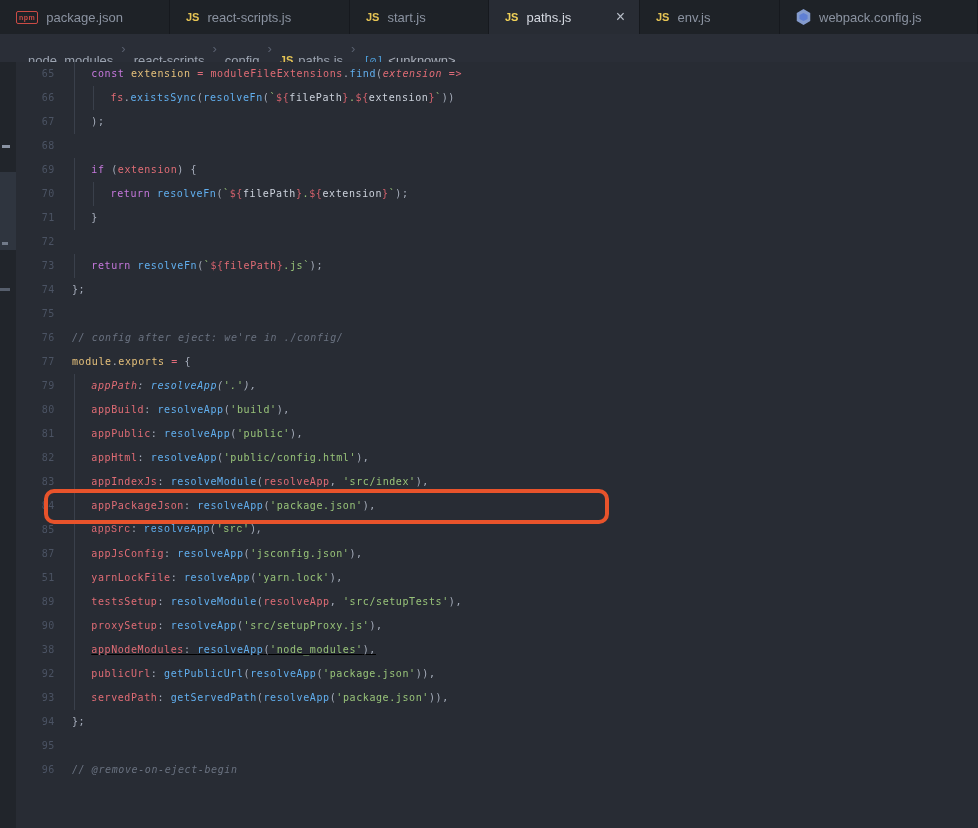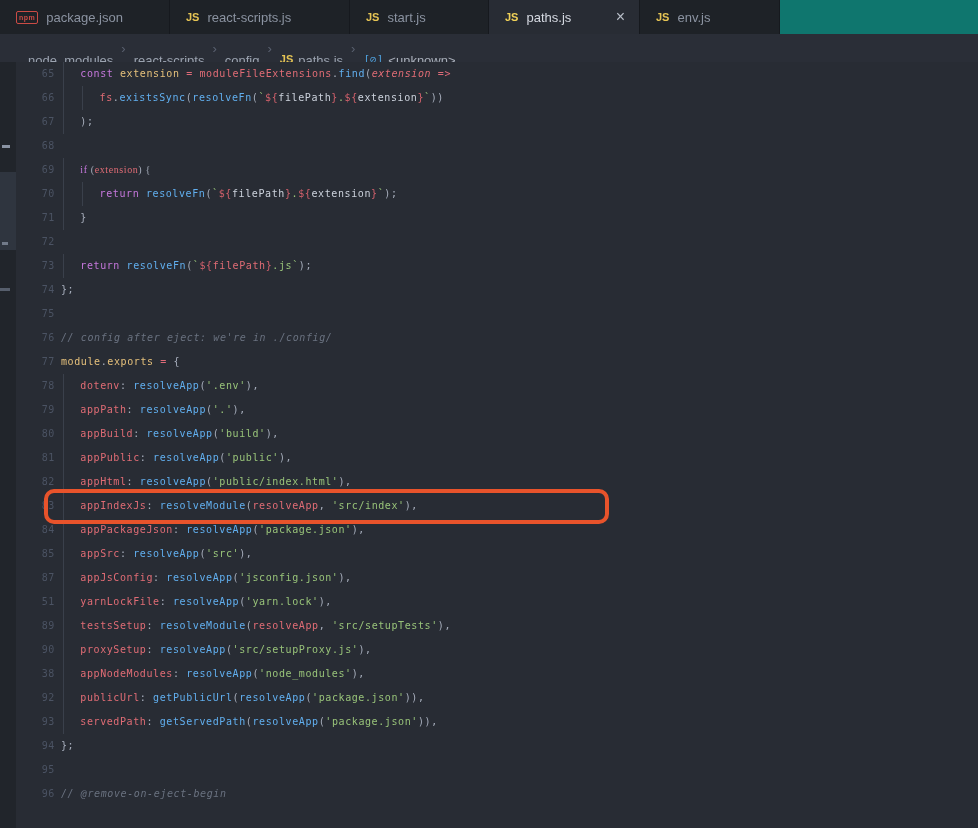--- a/index.html
+++ b/index.html
@@ -4,21 +4,21 @@
 <style>
   * { box-sizing: border-box; }
   html,body { margin:0; padding:0; }
   body {
     width:978px; height:828px; overflow:hidden;
     background:#282c34;
     font-family:"Liberation Sans", sans-serif;
     -webkit-font-smoothing:antialiased;
   }
   
-  .tabbar { display:flex; height:34px; background:#0f766e; }
+  .tabbar { display:flex; height:34px; background:#ffffff; }
   .tab {
     flex:none; display:flex; align-items:center; gap:8px;
     padding:0 12px 0 16px; font-size:13px; color:#8b93a1;
     border-right:1px solid #16191e; background:#1e2227; cursor:pointer;
     white-space:nowrap; overflow:hidden;
   }
   .tab.active { background:#282c34; color:#d6dae2; }
   .tab .close { margin-left:auto; font-size:16px; color:#b9bfc9; padding:0 2px; }
   
   .ic-js { color:#e5c454; font-weight:700; font-size:11px; flex:none; }
@@ -35,37 +35,37 @@
   .ic-wp::after {
     content:""; position:absolute; inset:4px 3px; background:#5f7fd4;
     clip-path:polygon(50% 0%,95% 25%,95% 75%,50% 100%,5% 75%,5% 25%);
   }
   .ic-sym { color:#4d9dd8; font-family:"DejaVu Sans Mono",monospace; font-size:11px; flex:none; }
   
   .breadcrumbs {
     height:28px; display:flex; align-items:center; padding-left:28px;
     background:#2a2e37; font-size:13px; color:#9ba3b0;
   }
-  .crumb { display:flex; align-items:flex-start; gap:5px; cursor:pointer;margin-top:24px; }
+  .crumb { display:flex; align-items:center; gap:5px; cursor:pointer;margin-top:24px; }
   .crumb-sep { color:#5a6170; margin:0 8px; font-size:13px; }
   .crumb-unknown { color:#a8aeb9; }
   
   .editor { position:relative; height:766px; background:#282c34; }
   .sliver { position:absolute; left:0; top:0; width:16px; height:100%; background:#21252b; }
   .sliver .vp { position:absolute; left:0; top:110px; width:16px; height:78px; background:#2f353f; }
   .sliver .m1 { position:absolute; top:83px; left:2px; width:8px; height:3px; background:#8a93a3; }
   .sliver .m2 { position:absolute; top:180px; left:2px; width:6px; height:3px; background:#717a89; }
   .sliver .m3 { position:absolute; top:226px; left:0; width:10px; height:3px; background:#565e6c; }
   .code { position:absolute; left:16px; top:0; right:0; }
   .row {
     display:flex; height:24px; line-height:24px; white-space:pre;
     font-family:"DejaVu Sans Mono",monospace; font-size:10px; letter-spacing:.6px;
   }
   .gut { flex:none; width:39px; text-align:right; color:#4b5363; }
-  .txt { position:relative; margin-left:6px; }
+  .txt { position:relative; margin-left:17px; }
   .guide { position:absolute; top:0; bottom:0; width:1px; background:#3a404b; }
   
   .tk-kw  { color:#c678dd; }
   .tk-def { color:#e5c07b; }
   .tk-op  { color:#df6b79; }
   .tk-var { color:#e06c75; }
   .tk-fn  { color:#61afef; }
   .tk-str { color:#98c379; }
   .tk-itp { color:#d0606b; }
   .tk-pvr { color:#ccd2dc; }
@@ -96,20 +96,24 @@
     </div>
     <div class="tab active" style="width: 151px;">
       <span class="ic-js">JS</span>
       <span>paths.js</span>
       <span class="close">×</span>
     </div>
     <div class="tab" style="width: 140px;">
       <span class="ic-js">JS</span>
       <span>env.js</span>
     </div>
+    <div class="tab" style="width: 198px;">
+      <span class="ic-wp"></span>
+      <span>webpack.config.js</span>
+    </div>
   </div>
 <div class="breadcrumbs">
     <span class="crumb">
       <span>node_modules</span>
     </span>
     <span class="crumb-sep">›</span>
     <span class="crumb">
       <span>react-scripts</span>
     </span>
     <span class="crumb-sep">›</span>
@@ -132,42 +136,41 @@
     <span class="vp"></span>
     <span class="m1"></span>
     <span class="m2"></span>
     <span class="m3"></span>
   </div>
   <div class="code">
       <div class="row"><span class="gut">65</span><div class="txt" style="padding-left: 19.28px;"><span class="guide" style="left: 2px;"></span><span class="tk-kw">const </span><span class="tk-def">extension </span><span class="tk-op">= </span><span class="tk-var">moduleFileExtensions</span><span class="tk-pun">.</span><span class="tk-fn">find</span><span class="tk-pun">(</span><span class="tk-prm">extension</span><span class="tk-pun"> </span><span class="tk-op">=&gt;</span></div></div>
       <div class="row"><span class="gut">66</span><div class="txt" style="padding-left: 38.56px;"><span class="guide" style="left: 2px;"></span><span class="guide" style="left: 21.28px;"></span><span class="tk-var">fs</span><span class="tk-pun">.</span><span class="tk-fn">existsSync</span><span class="tk-pun">(</span><span class="tk-fn">resolveFn</span><span class="tk-pun">(</span><span class="tk-str">`</span><span class="tk-itp">${</span><span class="tk-pvr">filePath</span><span class="tk-itp">}</span><span class="tk-str">.</span><span class="tk-itp">${</span><span class="tk-pvr">extension</span><span class="tk-itp">}</span><span class="tk-str">`</span><span class="tk-pun">))</span></div></div>
       <div class="row"><span class="gut">67</span><div class="txt" style="padding-left: 19.28px;"><span class="guide" style="left: 2px;"></span><span class="tk-pun">);</span></div></div>
       <div class="row"><span class="gut">68</span><div class="txt" style="padding-left: 0px;"></div></div>
-      <div class="row"><span class="gut">69</span><div class="txt" style="padding-left: 19.28px; font-family: Liberation Serif, serif;"><span class="guide" style="left: 2px;"></span><span class="tk-kw">if </span><span class="tk-pun">(</span><span class="tk-var">extension</span><span class="tk-pun">) </span><span class="tk-pun">{</span></div></div>
+      <div class="row"><span class="gut">69</span><div class="txt" style="padding-left: 19.28px;"><span class="guide" style="left: 2px;"></span><span class="tk-kw">if </span><span class="tk-pun">(</span><span class="tk-var">extension</span><span class="tk-pun">) </span><span class="tk-pun">{</span></div></div>
       <div class="row"><span class="gut">70</span><div class="txt" style="padding-left: 38.56px;"><span class="guide" style="left: 2px;"></span><span class="guide" style="left: 21.28px;"></span><span class="tk-kw">return </span><span class="tk-fn">resolveFn</span><span class="tk-pun">(</span><span class="tk-str">`</span><span class="tk-itp">${</span><span class="tk-pvr">filePath</span><span class="tk-itp">}</span><span class="tk-str">.</span><span class="tk-itp">${</span><span class="tk-pvr">extension</span><span class="tk-itp">}</span><span class="tk-str">`</span><span class="tk-pun">);</span></div></div>
       <div class="row"><span class="gut">71</span><div class="txt" style="padding-left: 19.28px;"><span class="guide" style="left: 2px;"></span><span class="tk-pun">}</span></div></div>
       <div class="row"><span class="gut">72</span><div class="txt" style="padding-left: 0px;"></div></div>
       <div class="row"><span class="gut">73</span><div class="txt" style="padding-left: 19.28px;"><span class="guide" style="left: 2px;"></span><span class="tk-kw">return </span><span class="tk-fn">resolveFn</span><span class="tk-pun">(</span><span class="tk-str">`</span><span class="tk-itp">${</span><span class="tk-var">filePath</span><span class="tk-itp">}</span><span class="tk-str">.js</span><span class="tk-str">`</span><span class="tk-pun">);</span></div></div>
       <div class="row"><span class="gut">74</span><div class="txt" style="padding-left: 0px;"><span class="tk-pun">};</span></div></div>
       <div class="row"><span class="gut">75</span><div class="txt" style="padding-left: 0px;"></div></div>
       <div class="row"><span class="gut">76</span><div class="txt" style="padding-left: 0px;"><span class="tk-cmt">// config after eject: we're in ./config/</span></div></div>
       <div class="row"><span class="gut">77</span><div class="txt" style="padding-left: 0px;"><span class="tk-def">module</span><span class="tk-pun">.</span><span class="tk-def">exports </span><span class="tk-op">= </span><span class="tk-pun">{</span></div></div>
-      <div class="row"><span class="gut">78</span><div class="txt" style="padding-left: 19.28px;"><span class="guide" style="left: 2px;"></span><span class="tk-var">dotenv</span><span class="tk-pun">: </span><span class="tk-fn">resolveApp</span><span class="tk-pun">(</span><span class="tk-str">'.env'</span><span class="tk-pun">),</span></div></div>
-      <div class="row"><span class="gut">79</span><div class="txt" style="padding-left: 19.28px;"><span class="guide" style="left: 2px;"></span><span class="tk-var">appPath</span><span class="tk-pun">: </span><span class="tk-fn">resolveApp</span><span class="tk-pun">(</span><span class="tk-str">'.'</span><span class="tk-pun">),</span></div></div>
+      <div class="row"><span class="gut">79</span><div class="txt" style="padding-left: 19.28px; font-style: italic;"><span class="guide" style="left: 2px;"></span><span class="tk-var">appPath</span><span class="tk-pun">: </span><span class="tk-fn">resolveApp</span><span class="tk-pun">(</span><span class="tk-str">'.'</span><span class="tk-pun">),</span></div></div>
       <div class="row"><span class="gut">80</span><div class="txt" style="padding-left: 19.28px;"><span class="guide" style="left: 2px;"></span><span class="tk-var">appBuild</span><span class="tk-pun">: </span><span class="tk-fn">resolveApp</span><span class="tk-pun">(</span><span class="tk-str">'build'</span><span class="tk-pun">),</span></div></div>
       <div class="row"><span class="gut">81</span><div class="txt" style="padding-left: 19.28px;"><span class="guide" style="left: 2px;"></span><span class="tk-var">appPublic</span><span class="tk-pun">: </span><span class="tk-fn">resolveApp</span><span class="tk-pun">(</span><span class="tk-str">'public'</span><span class="tk-pun">),</span></div></div>
-      <div class="row"><span class="gut">82</span><div class="txt" style="padding-left: 19.28px;"><span class="guide" style="left: 2px;"></span><span class="tk-var">appHtml</span><span class="tk-pun">: </span><span class="tk-fn">resolveApp</span><span class="tk-pun">(</span><span class="tk-str">'public/index.html'</span><span class="tk-pun">),</span></div></div>
+      <div class="row"><span class="gut">82</span><div class="txt" style="padding-left: 19.28px;"><span class="guide" style="left: 2px;"></span><span class="tk-var">appHtml</span><span class="tk-pun">: </span><span class="tk-fn">resolveApp</span><span class="tk-pun">(</span><span class="tk-str">'public/config.html'</span><span class="tk-pun">),</span></div></div>
       <div class="row"><span class="gut">83</span><div class="txt" style="padding-left: 19.28px;"><span class="guide" style="left: 2px;"></span><span class="tk-var">appIndexJs</span><span class="tk-pun">: </span><span class="tk-fn">resolveModule</span><span class="tk-pun">(</span><span class="tk-var">resolveApp</span><span class="tk-pun">, </span><span class="tk-str">'src/index'</span><span class="tk-pun">),</span></div></div>
       <div class="row"><span class="gut">84</span><div class="txt" style="padding-left: 19.28px;"><span class="guide" style="left: 2px;"></span><span class="tk-var">appPackageJson</span><span class="tk-pun">: </span><span class="tk-fn">resolveApp</span><span class="tk-pun">(</span><span class="tk-str">'package.json'</span><span class="tk-pun">),</span></div></div>
-      <div class="row"><span class="gut">85</span><div class="txt" style="padding-left: 19.28px;"><span class="guide" style="left: 2px;"></span><span class="tk-var">appSrc</span><span class="tk-pun">: </span><span class="tk-fn">resolveApp</span><span class="tk-pun">(</span><span class="tk-str">'src'</span><span class="tk-pun">),</span></div></div>
+      <div class="row"><span class="gut">85</span><div class="txt" style="padding-left: 19.28px; font-family: Liberation Mono, monospace;"><span class="guide" style="left: 2px;"></span><span class="tk-var">appSrc</span><span class="tk-pun">: </span><span class="tk-fn">resolveApp</span><span class="tk-pun">(</span><span class="tk-str">'src'</span><span class="tk-pun">),</span></div></div>
       <div class="row"><span class="gut">87</span><div class="txt" style="padding-left: 19.28px;"><span class="guide" style="left: 2px;"></span><span class="tk-var">appJsConfig</span><span class="tk-pun">: </span><span class="tk-fn">resolveApp</span><span class="tk-pun">(</span><span class="tk-str">'jsconfig.json'</span><span class="tk-pun">),</span></div></div>
       <div class="row"><span class="gut">51</span><div class="txt" style="padding-left: 19.28px;"><span class="guide" style="left: 2px;"></span><span class="tk-var">yarnLockFile</span><span class="tk-pun">: </span><span class="tk-fn">resolveApp</span><span class="tk-pun">(</span><span class="tk-str">'yarn.lock'</span><span class="tk-pun">),</span></div></div>
       <div class="row"><span class="gut">89</span><div class="txt" style="padding-left: 19.28px;"><span class="guide" style="left: 2px;"></span><span class="tk-var">testsSetup</span><span class="tk-pun">: </span><span class="tk-fn">resolveModule</span><span class="tk-pun">(</span><span class="tk-var">resolveApp</span><span class="tk-pun">, </span><span class="tk-str">'src/setupTests'</span><span class="tk-pun">),</span></div></div>
       <div class="row"><span class="gut">90</span><div class="txt" style="padding-left: 19.28px;"><span class="guide" style="left: 2px;"></span><span class="tk-var">proxySetup</span><span class="tk-pun">: </span><span class="tk-fn">resolveApp</span><span class="tk-pun">(</span><span class="tk-str">'src/setupProxy.js'</span><span class="tk-pun">),</span></div></div>
-      <div class="row"><span class="gut">38</span><div class="txt" style="padding-left: 19.28px;"><span class="guide" style="left: 2px;"></span><span class="tk-var">appNodeModules</span><span class="tk-pun">: </span><span class="tk-fn">resolveApp</span><span class="tk-pun">(</span><span class="tk-str">'node_modules'</span><span class="tk-pun">),</span></div></div>
+      <div class="row"><span class="gut">38</span><div class="txt" style="padding-left: 19.28px; text-decoration: underline;"><span class="guide" style="left: 2px;"></span><span class="tk-var">appNodeModules</span><span class="tk-pun">: </span><span class="tk-fn">resolveApp</span><span class="tk-pun">(</span><span class="tk-str">'node_modules'</span><span class="tk-pun">),</span></div></div>
       <div class="row"><span class="gut">92</span><div class="txt" style="padding-left: 19.28px;"><span class="guide" style="left: 2px;"></span><span class="tk-var">publicUrl</span><span class="tk-pun">: </span><span class="tk-fn">getPublicUrl</span><span class="tk-pun">(</span><span class="tk-fn">resolveApp</span><span class="tk-pun">(</span><span class="tk-str">'package.json'</span><span class="tk-pun">)),</span></div></div>
       <div class="row"><span class="gut">93</span><div class="txt" style="padding-left: 19.28px;"><span class="guide" style="left: 2px;"></span><span class="tk-var">servedPath</span><span class="tk-pun">: </span><span class="tk-fn">getServedPath</span><span class="tk-pun">(</span><span class="tk-fn">resolveApp</span><span class="tk-pun">(</span><span class="tk-str">'package.json'</span><span class="tk-pun">)),</span></div></div>
       <div class="row"><span class="gut">94</span><div class="txt" style="padding-left: 0px;"><span class="tk-pun">};</span></div></div>
       <div class="row"><span class="gut">95</span><div class="txt" style="padding-left: 0px;"></div></div>
       <div class="row"><span class="gut">96</span><div class="txt" style="padding-left: 0px;"><span class="tk-cmt">// @remove-on-eject-begin</span></div></div>
     </div>
   <div class="hl" style="top: 427px; border-color: rgb(232, 83, 43);"></div>
 </div>
 
 </body></html>

